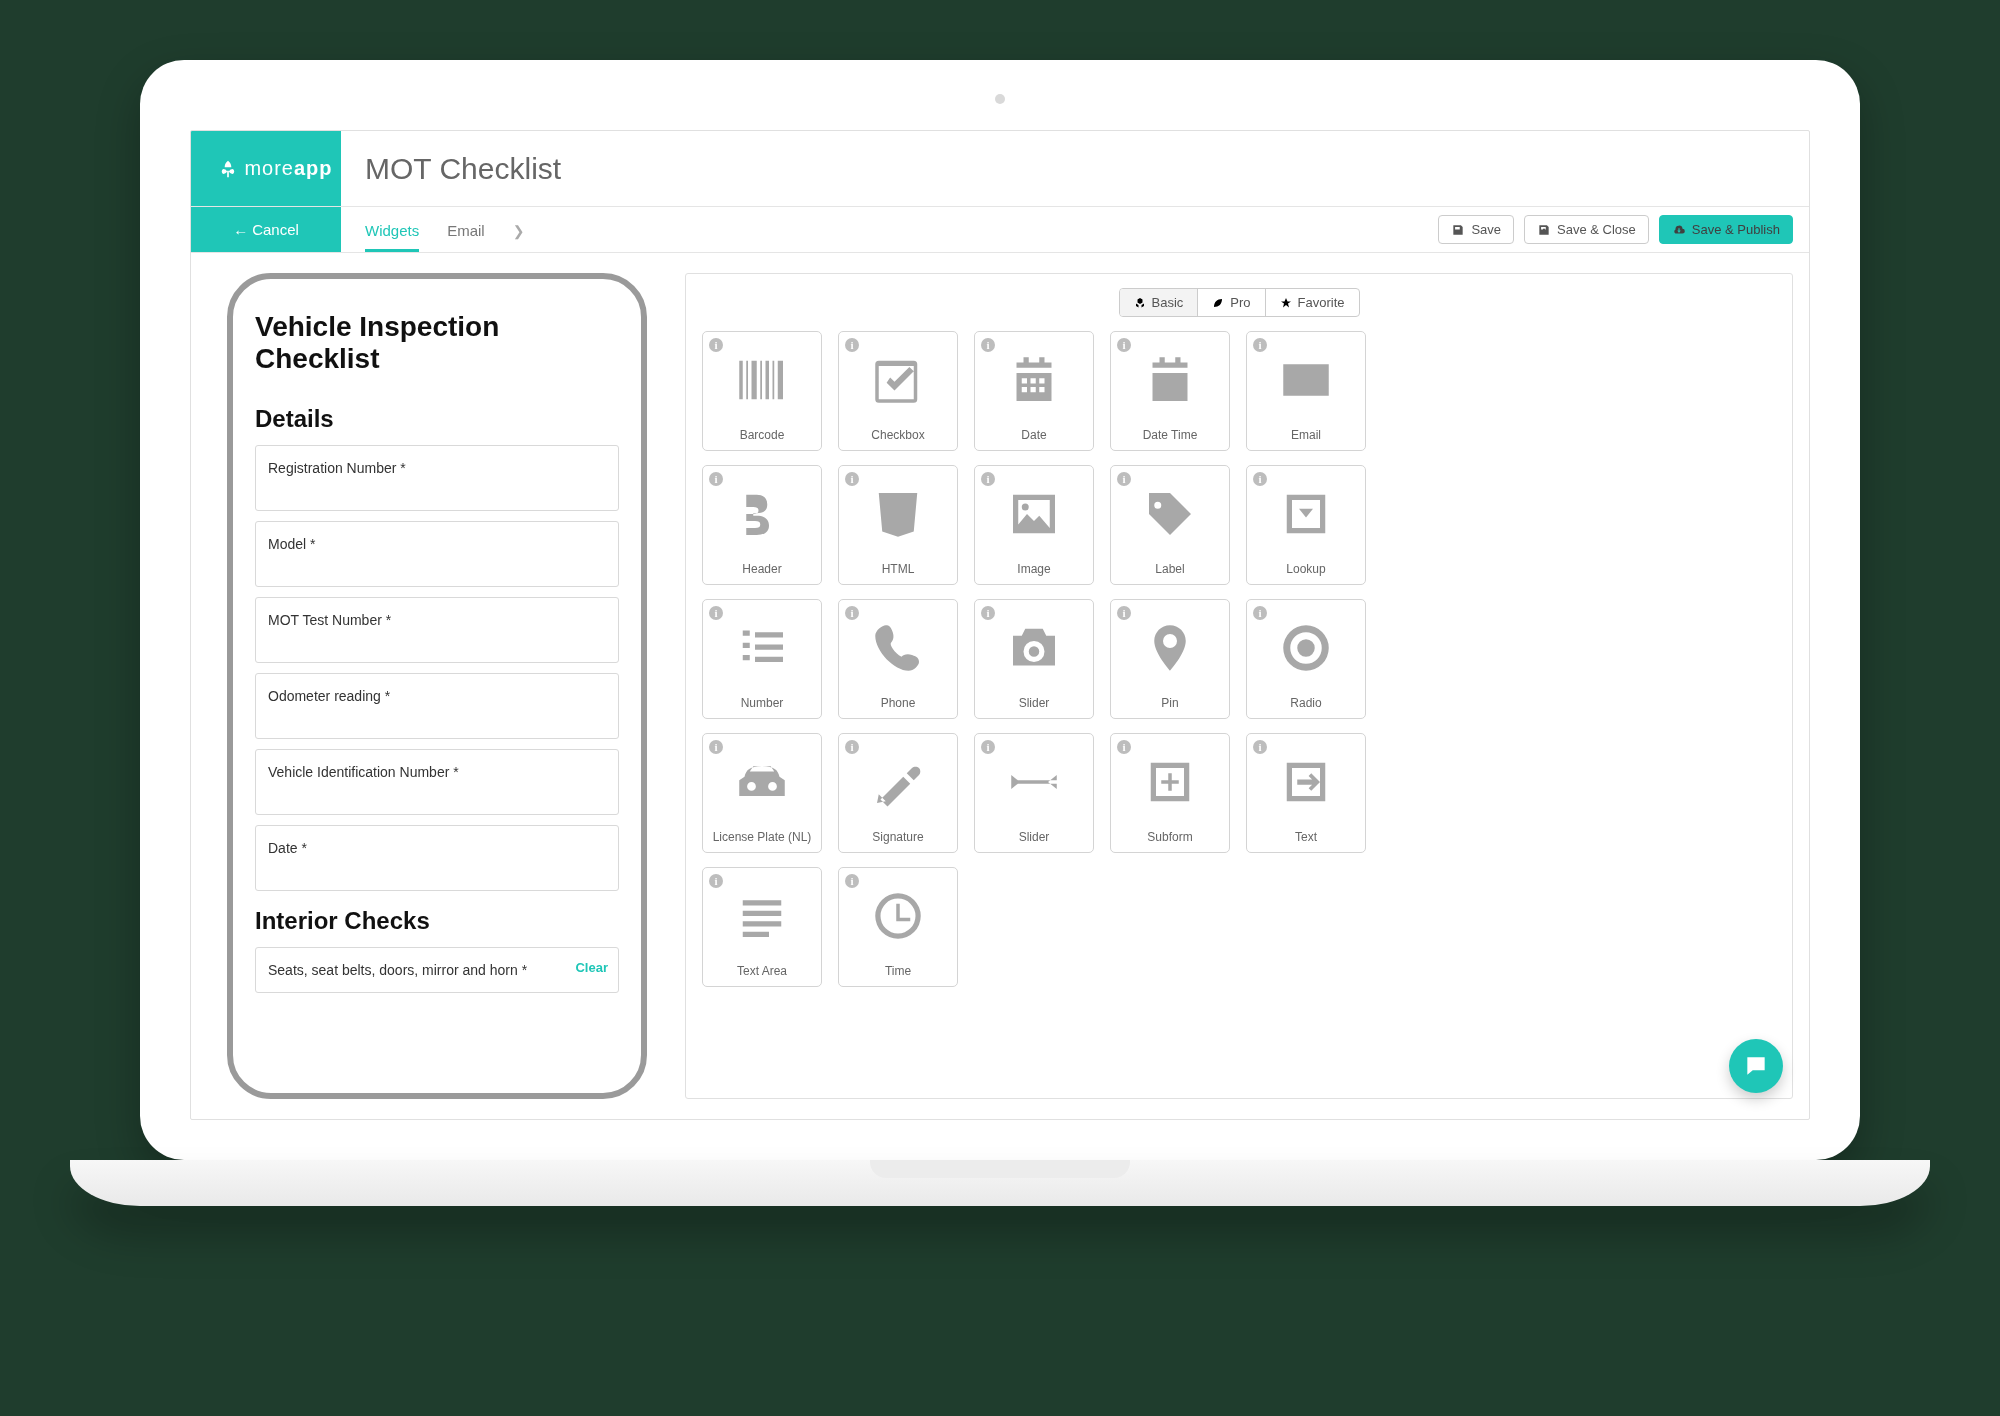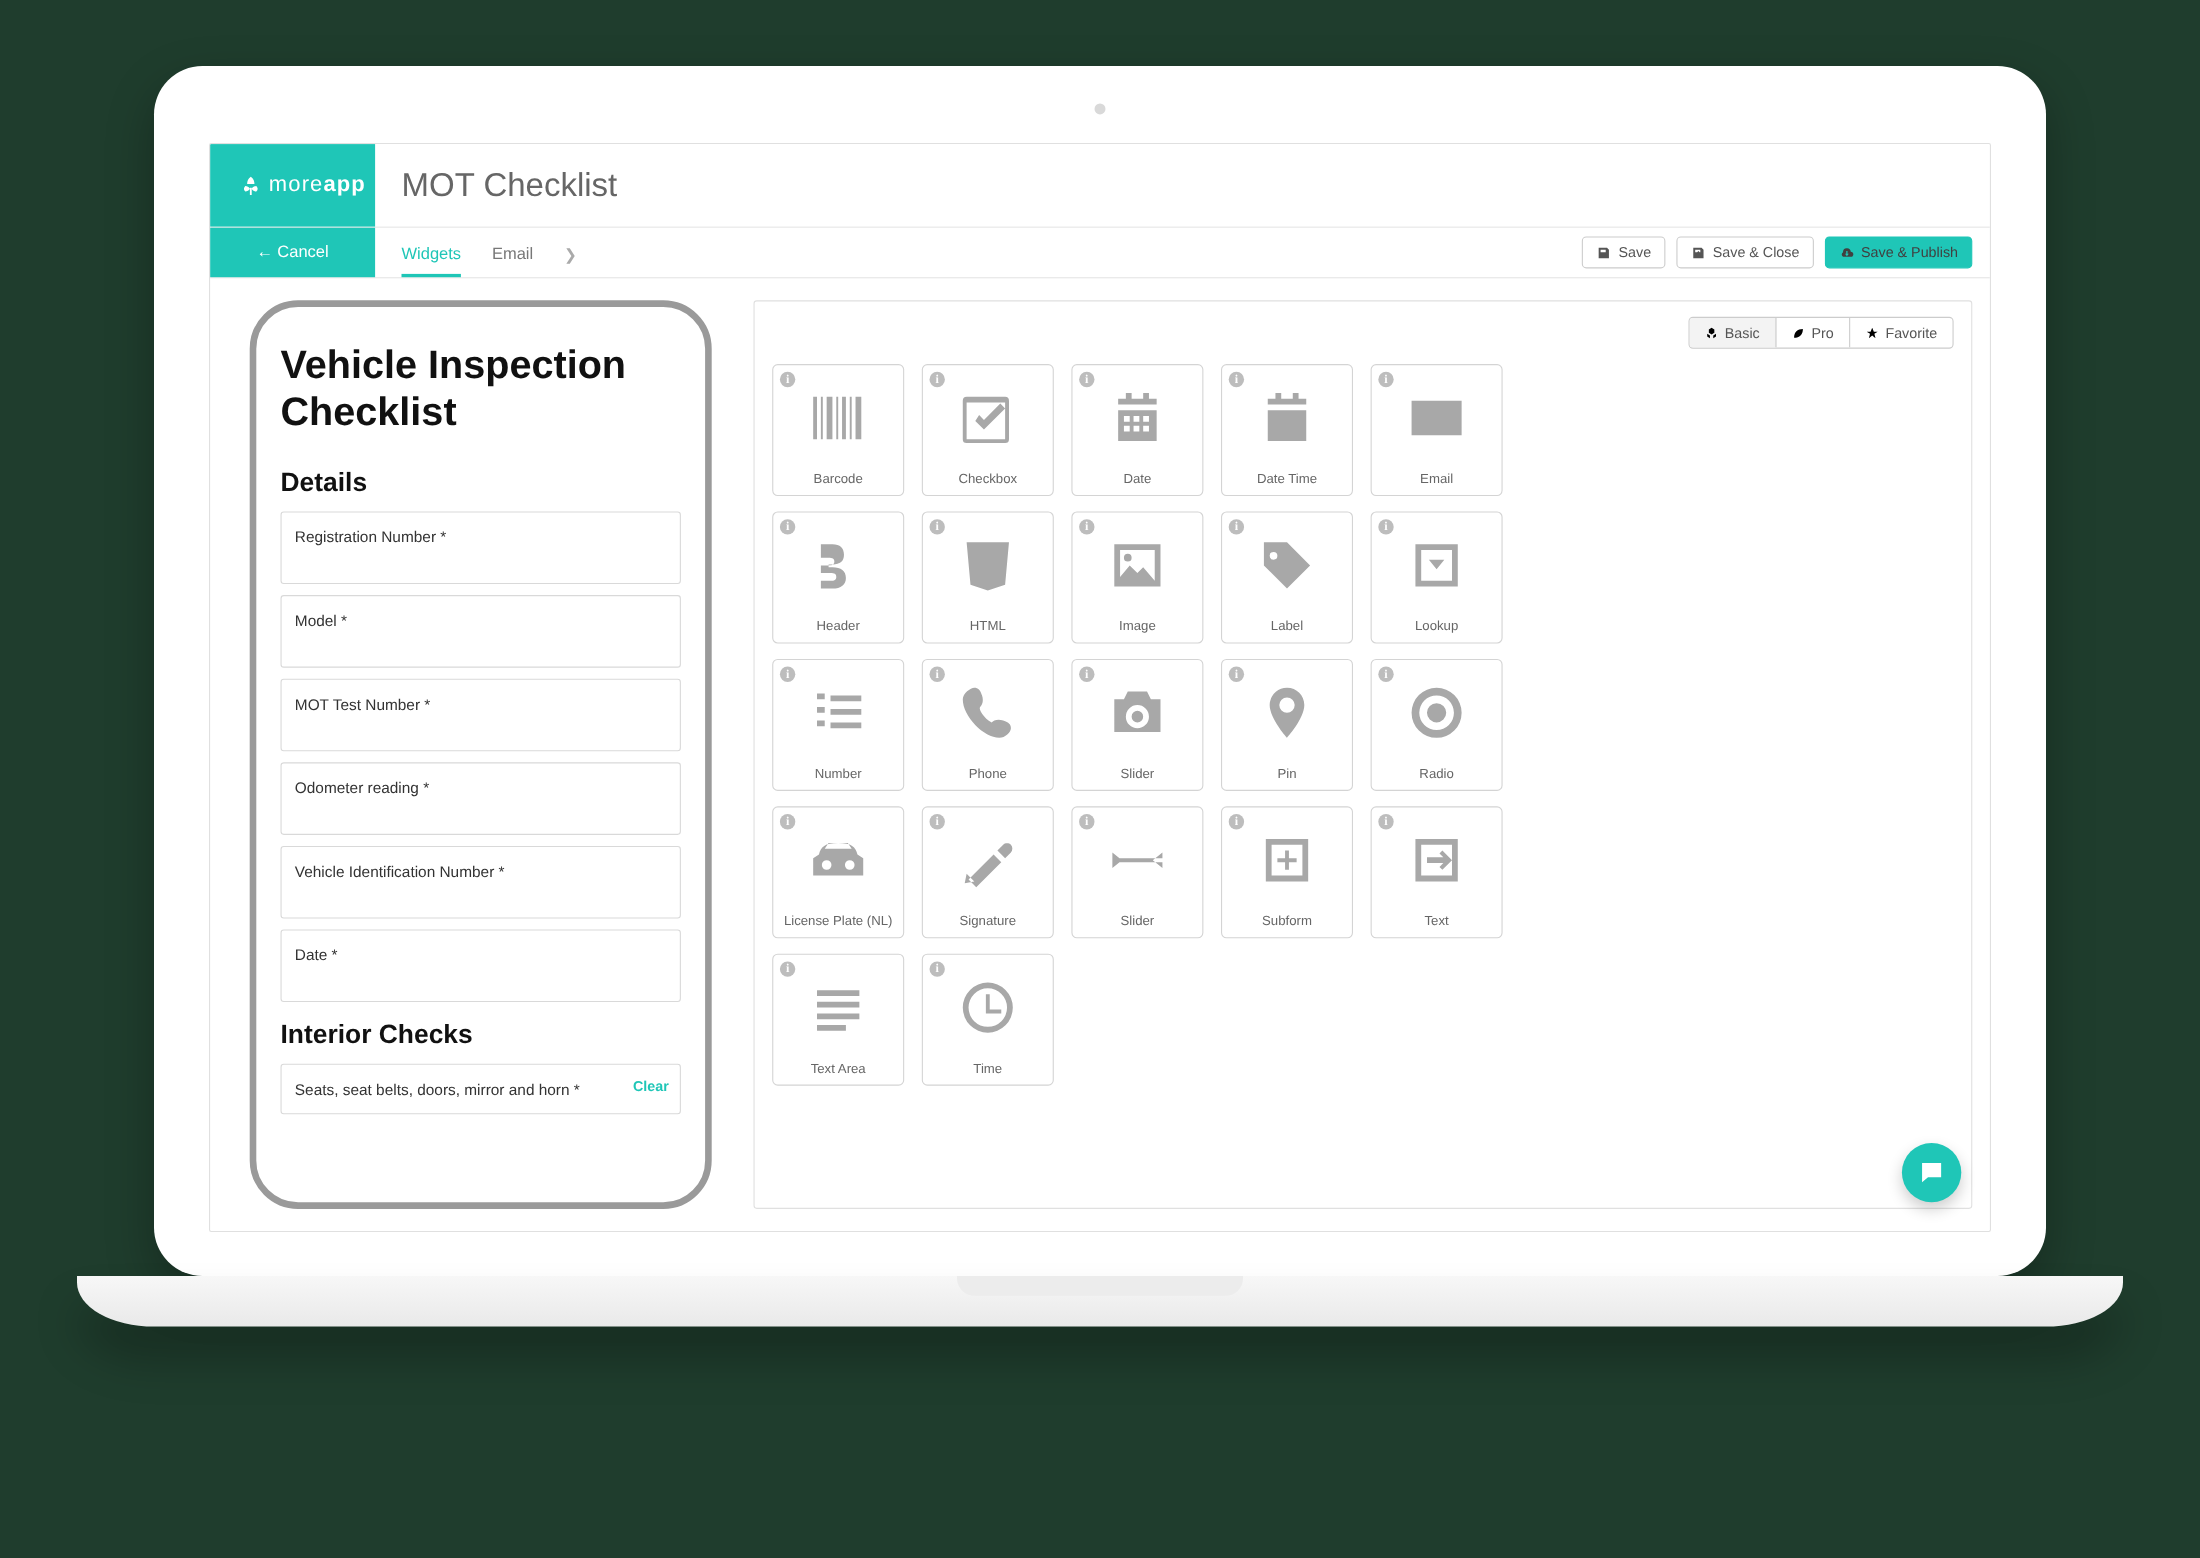--- a/index.html
+++ b/index.html
@@ -80,31 +80,31 @@
   .btn.primary{background:#1fc6b7; color:#404040; border-color:#1fc6b7;}
   .btn svg{width:14px;height:14px;fill:currentColor;}
 
   
   .workspace{display:flex; height:calc(100% - 122px); padding:20px 16px; gap:18px;}
   .phone-col{flex:0 0 460px; display:flex; justify-content:center;}
   .phone{
     width:420px; height:100%; border:6px solid #9a9a9a; border-radius:44px; background:#fff;
     padding:22px 22px; overflow:hidden;
   }
-  .phone h1{font-size:36px; font-weight:700; color:#111; margin:10px 0 30px;}
+  .phone h1{font-size:28px; font-weight:700; color:#111; margin:10px 0 30px;}
   .phone h2{font-size:24px; font-weight:700; color:#111; margin:16px 0 12px;}
   .field{
     border:1px solid #d9d9d9; border-radius:3px; padding:14px 12px 34px; font-size:14px; color:#333; margin-bottom:10px;
     position:relative;
   }
   .field .clear{position:absolute; right:10px; top:12px; color:#1fc6b7; font-weight:600; font-size:13px;}
 
   
   .widget-panel{flex:1; border:1px solid #e0e0e0; border-radius:3px; padding:10px 16px 20px; overflow:auto;}
-  .filter-tabs{display:flex; justify-content:flex-end; margin:4px 0 14px;}
+  .filter-tabs{display:flex; justify-content:center; margin:4px 0 14px;}
   .seg{display:flex; border:1px solid #ccc; border-radius:4px; overflow:hidden;}
   .seg .s{padding:6px 14px; font-size:13px; color:#555; display:flex; align-items:center; gap:6px; cursor:pointer; border-right:1px solid #ccc;}
   .seg .s:last-child{border-right:none;}
   .seg .s.active{background:#f3f3f3;}
   .grid{display:grid; grid-template-columns:repeat(5,120px); gap:14px 16px; justify-content:start;}
   .wcard{
     width:120px; height:120px; border:1px solid #d4d4d4; border-radius:5px; background:#fff;
     display:flex; flex-direction:column; align-items:center; justify-content:flex-end;
     position:relative; padding-bottom:8px; cursor:grab;
   }

